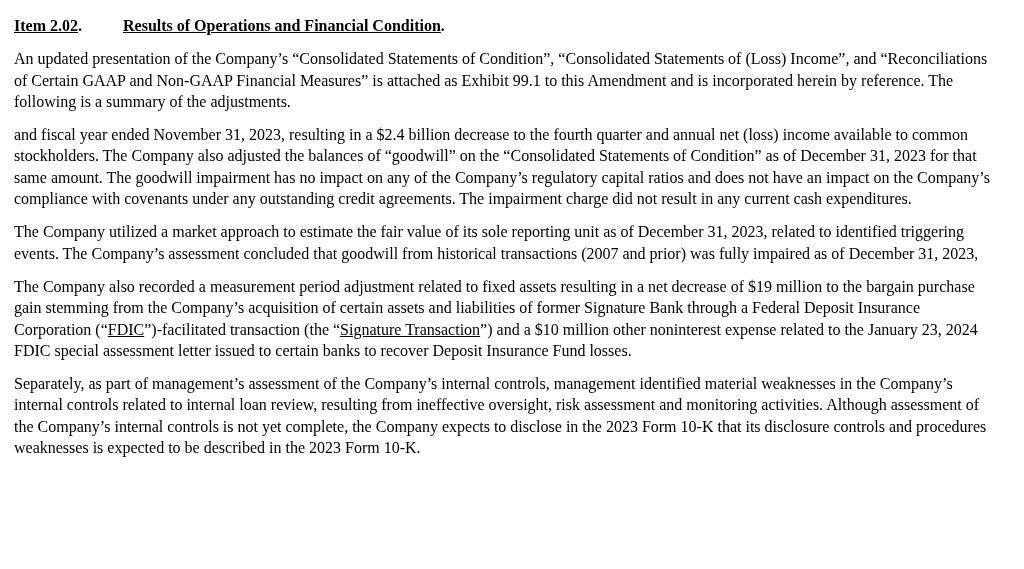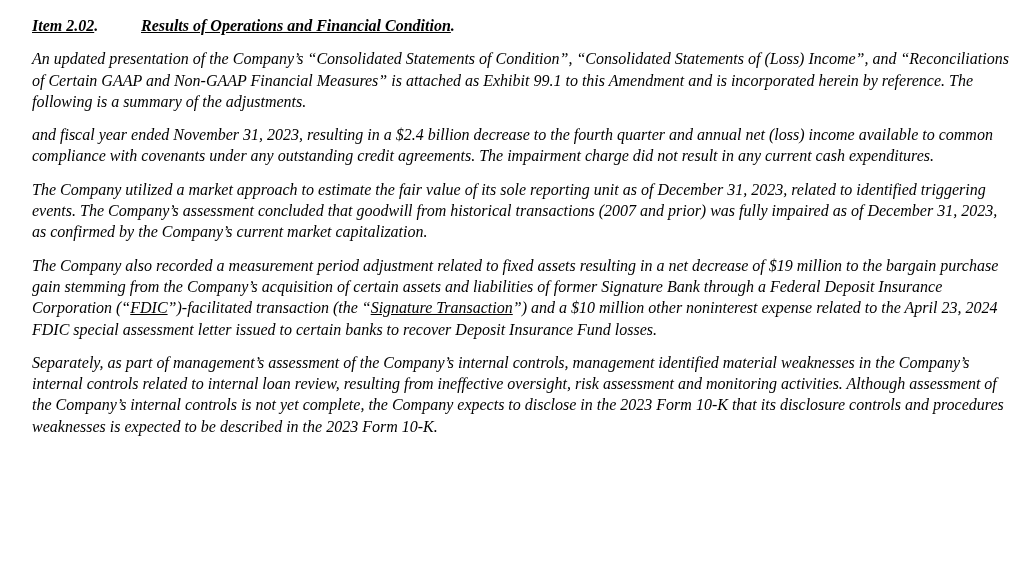--- a/index.html
+++ b/index.html
@@ -9,22 +9,21 @@
   }
   body {
     width: 1024px;
     height: 569px;
     overflow: hidden;
     color: #000000;
     font-family: "Liberation Serif", serif;
     font-size: 16px;
   }
   .page {
-    padding: 15px 8px 0 32px;
-    font-style: italic;
+    padding: 15px 8px 0 14px;
   }
   .heading {
     font-weight: bold;
     line-height: 21.3px;
     margin: 0 0 12px 0;
     white-space: pre;
   }
   .heading-item {
     display: inline-block;
     min-width: 109px;
@@ -48,31 +47,32 @@
   <header class="heading"><span class="heading-item"><span class="u">Item 2.02</span><span>.</span></span><span><span class="u">Results of Operations and Financial Condition</span><span>.</span></span></header>
 
   <main>
       <div class="para">
         <div class="line"><span>An updated presentation of the Company’s “Consolidated Statements of Condition”, “Consolidated Statements of (Loss) Income”, and “Reconciliations</span></div>
         <div class="line"><span>of Certain GAAP and Non-GAAP Financial Measures” is attached as Exhibit 99.1 to this Amendment and is incorporated herein by reference. The</span></div>
         <div class="line"><span>following is a summary of the adjustments.</span></div>
       </div>
       <div class="para">
         <div class="line"><span>and fiscal year ended November 31, 2023, resulting in a $2.4 billion decrease to the fourth quarter and annual net (loss) income available to common</span></div>
+        <div class="line"><span>stockholders. The Company also adjusted the balances of “goodwill” on the “Consolidated Statements of Condition” as of December 31, 2023 for that</span></div>
+        <div class="line"><span>same amount. The goodwill impairment has no impact on any of the Company’s regulatory capital ratios and does not have an impact on the Company’s</span></div>
         <div class="line"><span>compliance with covenants under any outstanding credit agreements. The impairment charge did not result in any current cash expenditures.</span></div>
       </div>
       <div class="para">
         <div class="line"><span>The Company utilized a market approach to estimate the fair value of its sole reporting unit as of December 31, 2023, related to identified triggering</span></div>
         <div class="line"><span>events. The Company’s assessment concluded that goodwill from historical transactions (2007 and prior) was fully impaired as of December 31, 2023,</span></div>
-        <div class="line"><span>as confirmed by the Company’s current market capitalization.</span></div>
       </div>
       <div class="para">
         <div class="line"><span>The Company also recorded a measurement period adjustment related to fixed assets resulting in a net decrease of $19 million to the bargain purchase</span></div>
         <div class="line"><span>gain stemming from the Company’s acquisition of certain assets and liabilities of former Signature Bank through a Federal Deposit Insurance</span></div>
-        <div class="line"><span>Corporation (“</span><span class="u">FDIC</span><span>”)-facilitated transaction (the “</span><span class="u">Signature Transaction</span><span>”) and a $10 million other noninterest expense related to the April 23, 2024</span></div>
+        <div class="line"><span>Corporation (“</span><span class="u">FDIC</span><span>”)-facilitated transaction (the “</span><span class="u">Signature Transaction</span><span>”) and a $10 million other noninterest expense related to the January 23, 2024</span></div>
         <div class="line"><span>FDIC special assessment letter issued to certain banks to recover Deposit Insurance Fund losses.</span></div>
       </div>
       <div class="para">
         <div class="line"><span>Separately, as part of management’s assessment of the Company’s internal controls, management identified material weaknesses in the Company’s</span></div>
         <div class="line"><span>internal controls related to internal loan review, resulting from ineffective oversight, risk assessment and monitoring activities. Although assessment of</span></div>
         <div class="line"><span>the Company’s internal controls is not yet complete, the Company expects to disclose in the 2023 Form 10-K that its disclosure controls and procedures</span></div>
         <div class="line"><span>weaknesses is expected to be described in the 2023 Form 10-K.</span></div>
       </div>
     </main>
 

